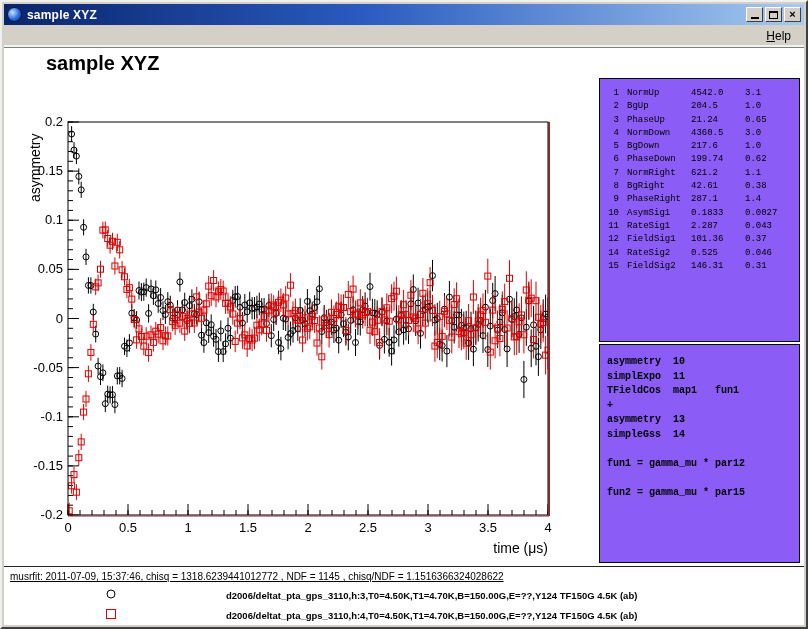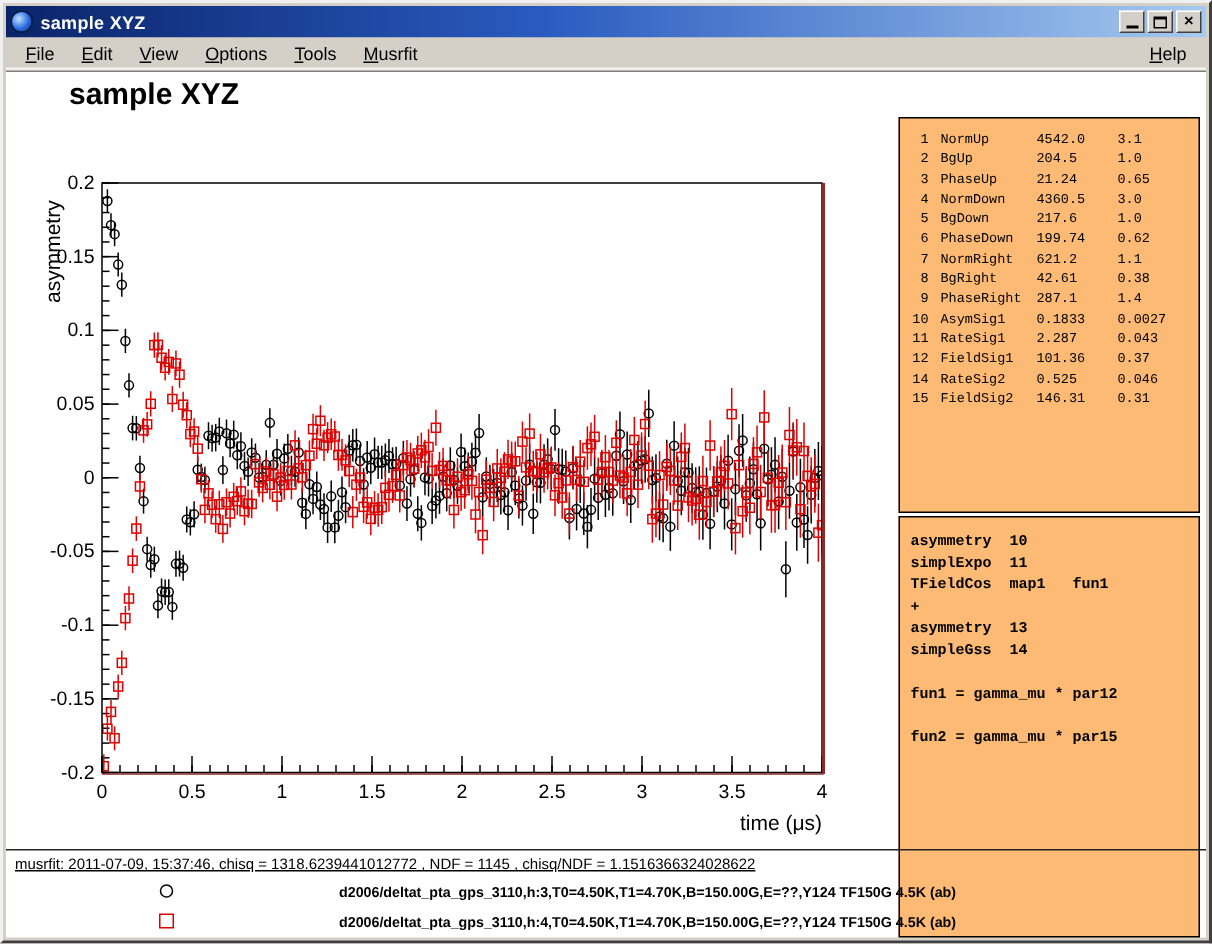--- a/index.html
+++ b/index.html
@@ -23,28 +23,28 @@
     border-bottom:1px solid #808080;box-shadow:inset 0 -2px 0 #f4f2ee;
     display:flex;align-items:center;padding:0 4px;font-size:12px;color:#000;}
   .menu-left{display:flex;}
   .menu-item{padding:3px 9px;cursor:default;}
   .menu-help{margin-left:auto;padding:3px 9px;}
   .content{position:absolute;top:46px;left:2px;right:2px;bottom:2px;background:#fff;}
   .canvas-title{position:absolute;left:42px;top:4px;font-size:20px;font-weight:bold;color:#000;}
   #plot{position:absolute;left:2px;top:48px;}
   .tick{font-family:"Liberation Sans",sans-serif;font-size:13px;fill:#000;}
   .atitle{font-family:"Liberation Sans",sans-serif;font-size:14px;fill:#000;}
-  .panel{position:absolute;border:1px solid #000;background:#fdba74;color:#000;}
+  .panel{position:absolute;border:1px solid #000;background:#8b5cf6;color:#000;}
   .params{left:595px;top:30px;width:201px;height:264px;padding:8px 5px;
     font-family:"Liberation Mono",monospace;font-size:9px;}
   .prow{white-space:nowrap;line-height:13.3px;}
   .pidx{display:inline-block;width:14px;text-align:right;margin-right:8px;}
   .pname{display:inline-block;width:64px;}
   .pval{display:inline-block;width:54px;}
-  .theory{left:595px;top:296px;width:201px;height:281px;padding:10px 7px;
+  .theory{left:595px;top:296px;width:201px;height:219px;padding:10px 7px;
     font-family:"Liberation Mono",monospace;font-size:10px;font-weight:bold;}
   .trow{white-space:pre;line-height:14.5px;}
   .sep{position:absolute;left:0;right:0;top:518px;border-top:1px solid #222;}
   .statusline{position:absolute;left:6px;top:523px;font-size:10px;color:#000;white-space:nowrap;text-decoration:underline;}
   .legend-row{position:absolute;left:100px;display:flex;align-items:flex-end;height:14px;}
   .legend-row svg{flex:none;}
   .legend-label{margin-left:108px;font-size:9.5px;font-weight:bold;white-space:nowrap;color:#000;}
 </style>
 </head>
 <body>
@@ -61,28 +61,20 @@
       <span class="winbtn">
           <span class="glyph-max"></span>
         </span>
       <span class="winbtn">
           <span class="glyph-close">×</span>
         </span>
     </span>
   </div>
 
   <div class="menubar">
-    <div class="menu-left" id="menu-left">
-        <span class="menu-item"><u>F</u>ile</span>
-        <span class="menu-item"><u>E</u>dit</span>
-        <span class="menu-item"><u>V</u>iew</span>
-        <span class="menu-item"><u>O</u>ptions</span>
-        <span class="menu-item"><u>T</u>ools</span>
-        <span class="menu-item"><u>M</u>usrfit</span>
-      </div>
     <span class="menu-item menu-help" id="menu-help"><u>H</u>elp</span>
   </div>
 
   <div class="content">
     <div class="canvas-title">sample XYZ</div>
 
     <svg id="plot" width="600" height="478" viewBox="0 0 600 478">
         <defs>
           <clipPath id="fclip">
             <rect x="62" y="25" width="481" height="395"></rect>

